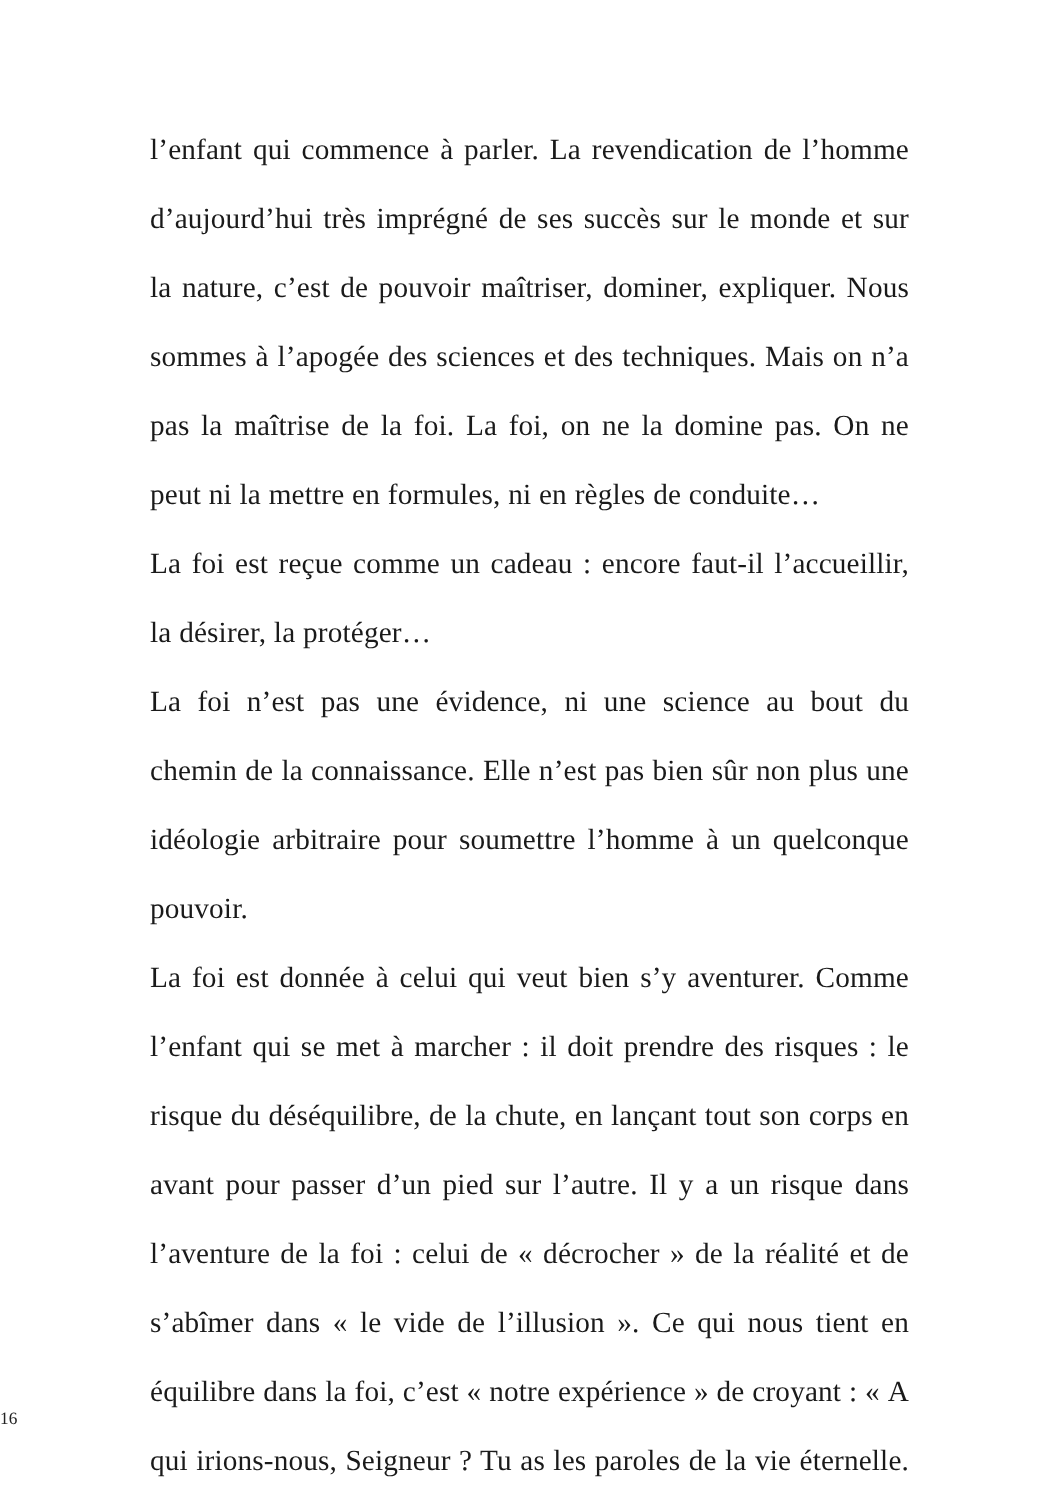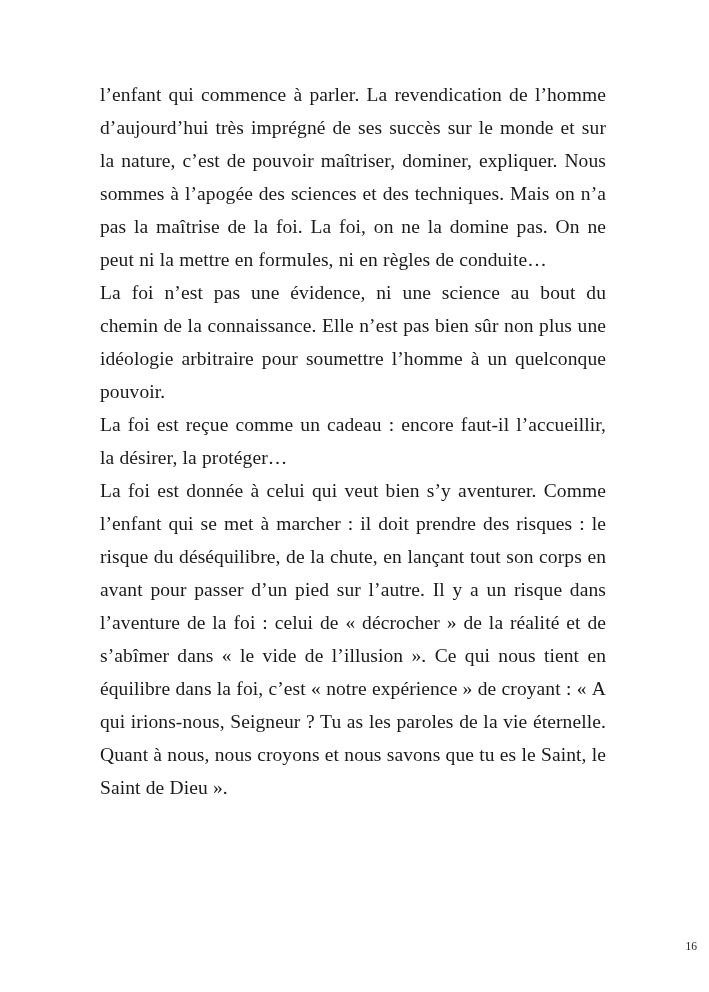--- a/index.html
+++ b/index.html
@@ -27,43 +27,43 @@
     position: absolute;
     left: 100px;
     top: 78px;
     width: 506px;
   }
   .para {
     margin: 0;
     text-align: justify;
     text-justify: inter-word;
     font-size: 19.5px;
-    line-height: 33px;
+    line-height: 46px;
     letter-spacing: 0.1px;
     word-spacing: 0.2px;
     hyphens: none;
   }
   .para.last-line-justify {
     text-align-last: justify;
   }
   .page-number {
     position: absolute;
     left: 0;
-    right: 12px;
+    right: 0;
     top: 940px;
-    text-align: right;
+    text-align: left;
     font-size: 11.5px;
     font-family: "Liberation Serif", serif;
     color: #222222;
   }
 </style>
 </head>
 <body>
 
 <div class="page">
   <div class="text-column">
     <p class="para">l’enfant qui commence à parler. La revendication de l’homme d’aujourd’hui très imprégné de ses succès sur le monde et sur la nature, c’est de pouvoir maîtriser, dominer, expliquer. Nous sommes à l’apogée des sciences et des techniques. Mais on n’a pas la maîtrise de la foi. La foi, on ne la domine pas. On ne peut ni la mettre en formules, ni en règles de conduite…</p>
+    <p class="para">La foi est reçue comme un cadeau&nbsp;: encore faut-il l’accueillir, la désirer, la protéger…</p>
     <p class="para">La foi n’est pas une évidence, ni une science au bout du chemin de la connaissance. Elle n’est pas bien sûr non plus une idéologie arbitraire pour soumettre l’homme à un quelconque pouvoir.</p>
-    <p class="para">La foi est reçue comme un cadeau&nbsp;: encore faut-il l’accueillir, la désirer, la protéger…</p>
     <p class="para">La foi est donnée à celui qui veut bien s’y aventurer. Comme l’enfant qui se met à marcher&nbsp;: il doit prendre des risques&nbsp;: le risque du déséquilibre, de la chute, en lançant tout son corps en avant pour passer d’un pied sur l’autre. Il y a un risque dans l’aventure de la foi&nbsp;: celui de «&nbsp;décrocher&nbsp;» de la réalité et de s’abîmer dans «&nbsp;le vide de l’illusion&nbsp;». Ce qui nous tient en équilibre dans la foi, c’est «&nbsp;notre expérience&nbsp;» de croyant&nbsp;: «&nbsp;A qui irions-nous, Seigneur&nbsp;? Tu as les paroles de la vie éternelle. Quant à nous, nous croyons et nous savons que tu es le Saint, le Saint de Dieu&nbsp;».</p>
   </div>
   <div class="page-number">16</div>
 </div>
 
 </body></html>

